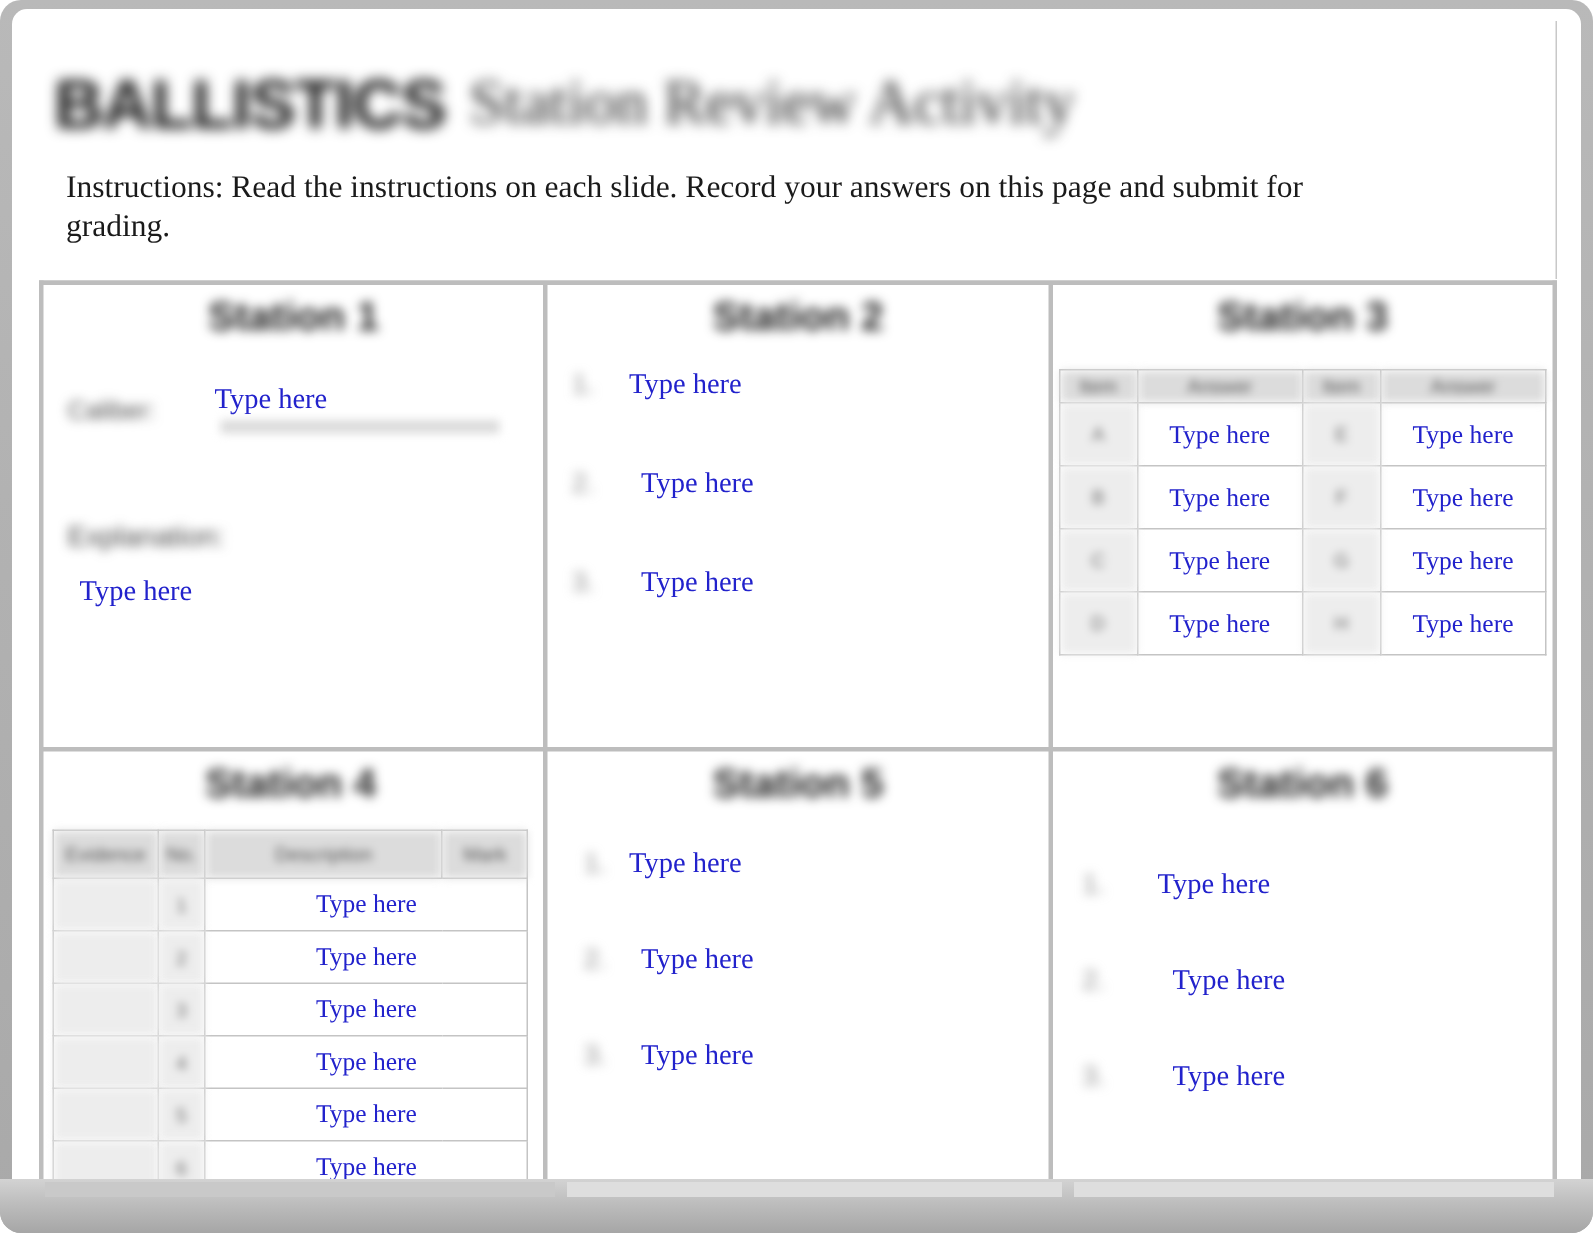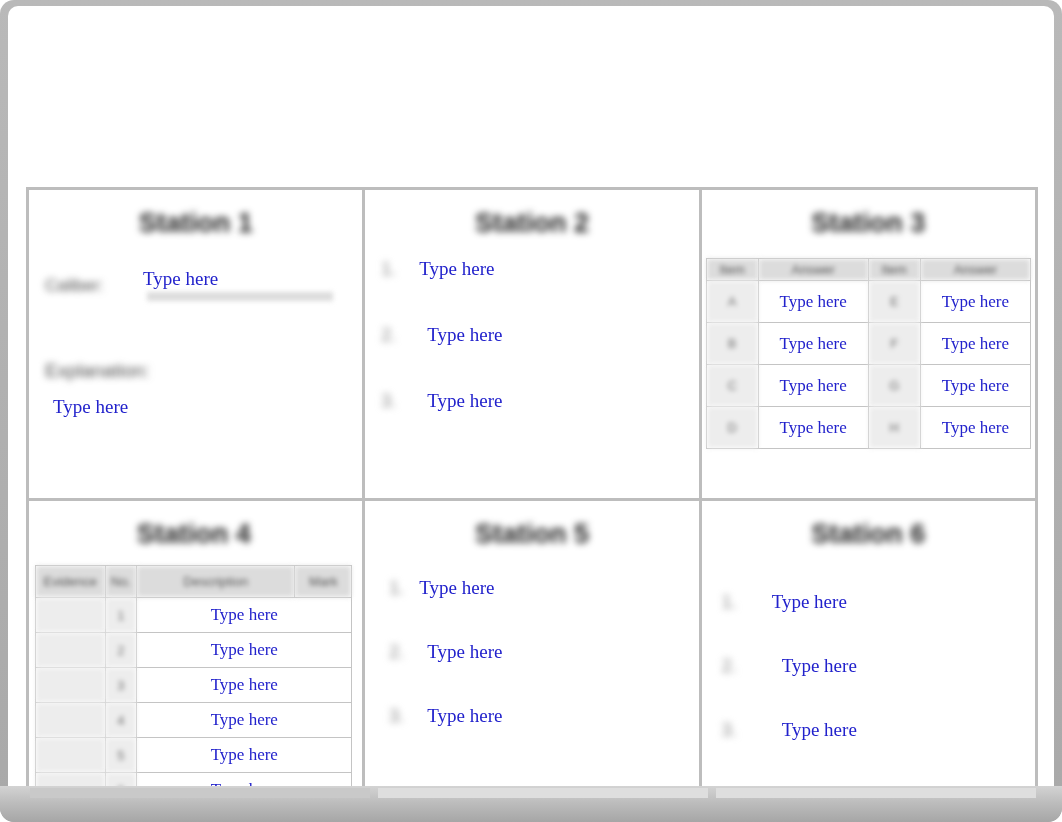--- a/index.html
+++ b/index.html
@@ -98,21 +98,21 @@
     grid-template-rows: 1fr 1fr;
     background: #bdbdbd;
     gap: 3px;
     border-top: 3px solid #bdbdbd;
     border-left: 3px solid #bdbdbd;
     border-right: 3px solid #bdbdbd;
   }
   .station {
     position: relative;
     background: #ffffff;
-    padding: 16px 8px 4px 8px;
+    padding: 4px 8px 4px 8px;
     overflow: hidden;
   }
   .station-title {
     text-align: center;
     font-family: "Liberation Sans", sans-serif;
     font-weight: bold;
     font-size: 27px;
     color: #1c1c1c;
     letter-spacing: 0px;
     height: 36px;
@@ -189,20 +189,27 @@
     text-align: center;
   }
   table.stat td.ans .type-here { font-size: 17px; }
 </style>
 </head>
 <body>
 
 <div class="window">
   <div class="window-inner">
 
+    <div class="header">
+      <div class="title-row blurry-hard">
+        <span class="title-main">BALLISTICS</span>
+        <span class="title-sub">Station Review Activity</span>
+      </div>
+      <div class="instructions">Instructions: Read the instructions on each slide. Record your answers on this page and submit for grading.</div>
+    </div>
 
     <div class="grid">
 
       <div class="station">
         <div class="station-title blurry">Station 1</div>
 
         <div class="s1-block" style="margin-top:26px; position:relative; height:60px;">
           <span class="s1-label blurry" style="position:absolute; left:8px; top:8px;">Caliber:</span>
           <span class="type-here" style="position:absolute; left:106px; top:0px;">Type here</span>
           <span class="s1-rule blurry-soft" style="position:absolute; left:110px; top:24px; width:186px;"></span>

